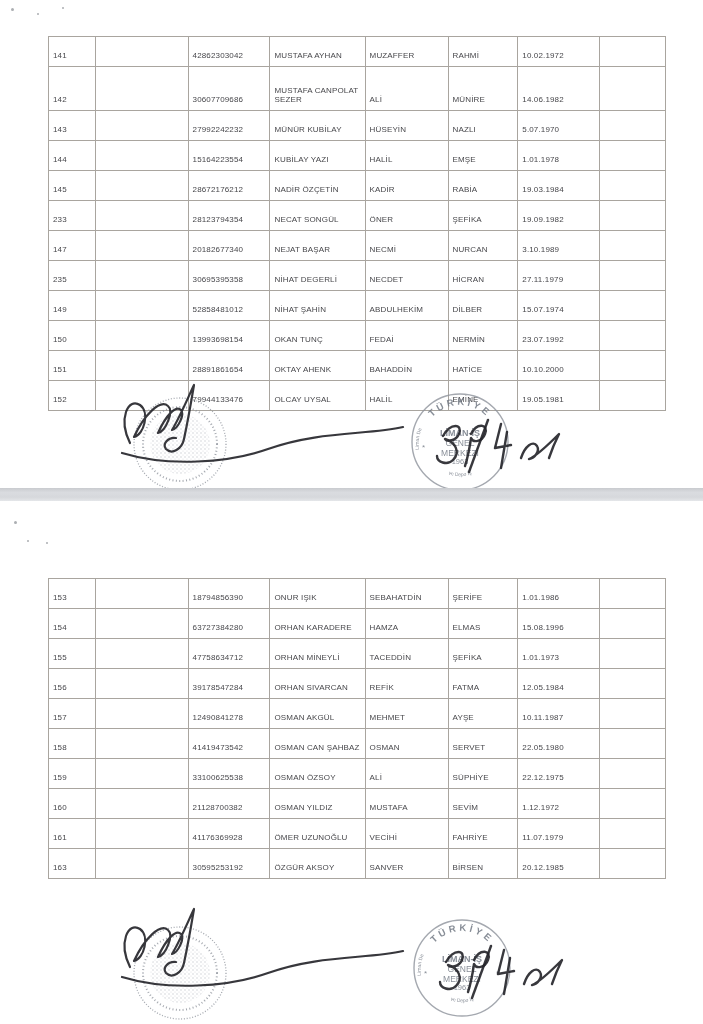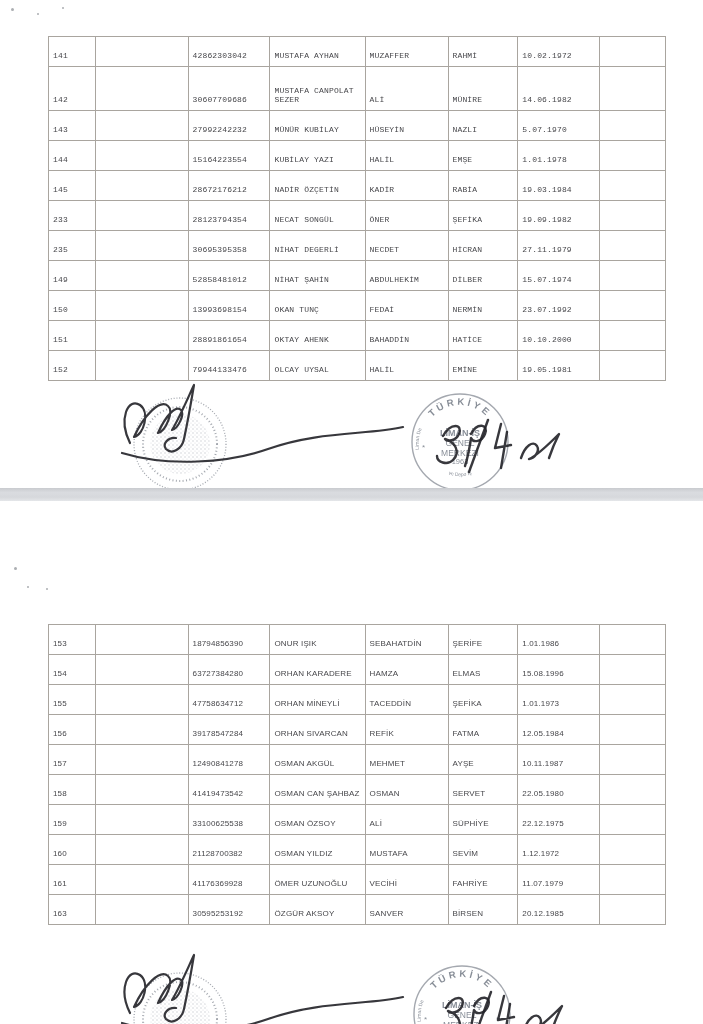--- a/index.html
+++ b/index.html
@@ -3,32 +3,32 @@
 <meta charset="utf-8">
 <style>
   html,body{margin:0;padding:0;}
   body{
     width:703px;height:1024px;position:relative;overflow:hidden;
     background:#ffffff;
     font-family:"Liberation Sans","DejaVu Sans",sans-serif;
   }
   .page{position:absolute;left:0;width:703px;background:#fff;}
   #page1{top:0;height:488px;}
-  #page2{top:501px;height:413px;margin-top:46px;}
+  #page2{top:501px;height:413px;}
   .page-divider{
     position:absolute;left:0;top:488px;width:703px;height:13px;
     background:linear-gradient(to bottom,#c9cbcf 0%,#dadce0 35%,#d6d8dc 70%,#e4e6e9 100%);
   }
   .speck{position:absolute;background:#8f9398;border-radius:50%;opacity:.75;}
 
   table.scan-table{
     position:absolute;border-collapse:collapse;table-layout:fixed;
     width:618px;left:48px;
   }
-  #page1 table.scan-table{top:36px;font-family:Liberation Mono, monospace;}
+  #page1 table.scan-table{top:36px;}
   #page2 table.scan-table{top:77px;}
   table.scan-table td{
     border:1px solid #a9a59f;
     vertical-align:bottom;
     padding:0 2px 6px 4px;
     font-size:8px;line-height:9px;letter-spacing:.15px;
     color:#47474b;white-space:normal;overflow:hidden;
   }
   table.scan-table tr{height:30px;}
   #page1 table.scan-table tr:nth-child(2){height:44px;}
@@ -121,20 +121,30 @@
           <td>233</td>
           <td></td>
           <td>28123794354</td>
           <td>NECAT SONGÜL</td>
           <td>ÖNER</td>
           <td>ŞEFİKA</td>
           <td>19.09.1982</td>
           <td></td>
         </tr>
         <tr>
+          <td>147</td>
+          <td></td>
+          <td>20182677340</td>
+          <td>NEJAT BAŞAR</td>
+          <td>NECMİ</td>
+          <td>NURCAN</td>
+          <td>3.10.1989</td>
+          <td></td>
+        </tr>
+        <tr>
           <td>235</td>
           <td></td>
           <td>30695395358</td>
           <td>NİHAT DEGERLİ</td>
           <td>NECDET</td>
           <td>HİCRAN</td>
           <td>27.11.1979</td>
           <td></td>
         </tr>
         <tr>

